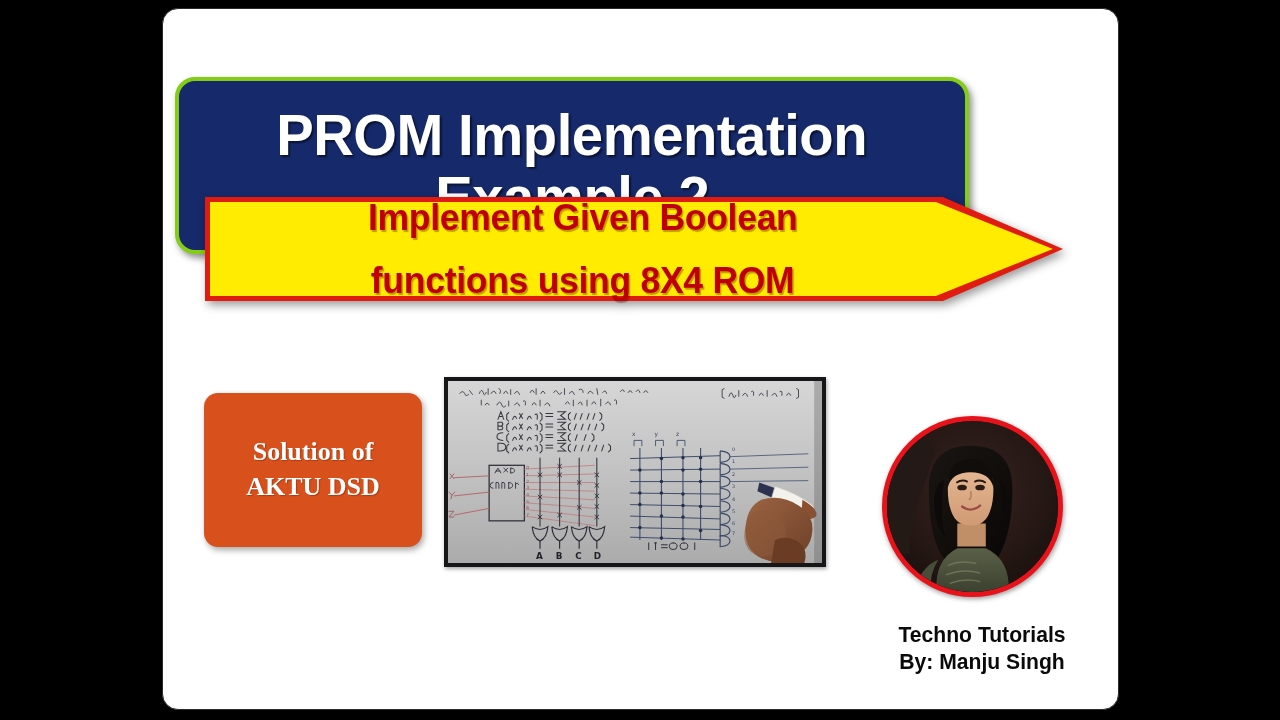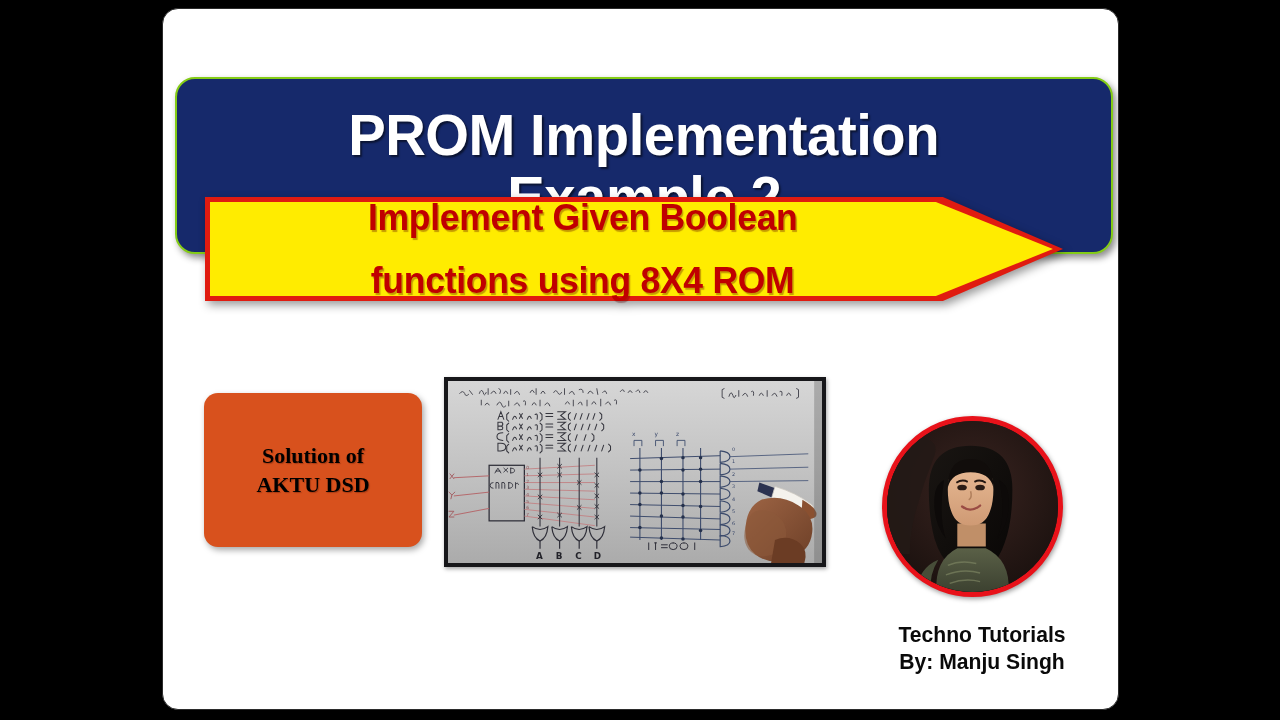--- a/index.html
+++ b/index.html
@@ -33,24 +33,24 @@
     border-radius: 16px;
     box-sizing: border-box;
     overflow: hidden;
   }
 
   
   #title-banner {
     position: absolute;
     left: 12px;
     top: 68px;
-    width: 938px;
+    width: 794px;
     height: 177px;
     background: #16296b;
-    border: 2px solid #84cc16;
+    border: 4px solid #84cc16;
     border-radius: 20px;
     box-sizing: border-box;
     box-shadow: 3px 4px 7px rgba(0,0,0,0.45);
     display: flex;
     flex-direction: column;
     align-items: center;
     justify-content: center;
   }
   .title-line {
     color: #ffffff;
@@ -117,24 +117,24 @@
     height: 154px;
     background: #d8511d;
     border-radius: 14px;
     box-shadow: 2px 3px 6px rgba(0,0,0,0.35);
     display: flex;
     flex-direction: column;
     align-items: center;
     justify-content: center;
   }
   .solution-line {
-    color: #000000;
+    color: #ffffff;
     font-family: "Liberation Serif", serif;
     font-weight: bold;
-    font-size: 22px;
+    font-size: 26px;
     line-height: 1.34;
     white-space: nowrap;
     text-shadow: 1px 1px 1px rgba(80,20,0,0.35);
   }
 
   
   #whiteboard {
     position: absolute;
     left: 281px;
     top: 368px;

